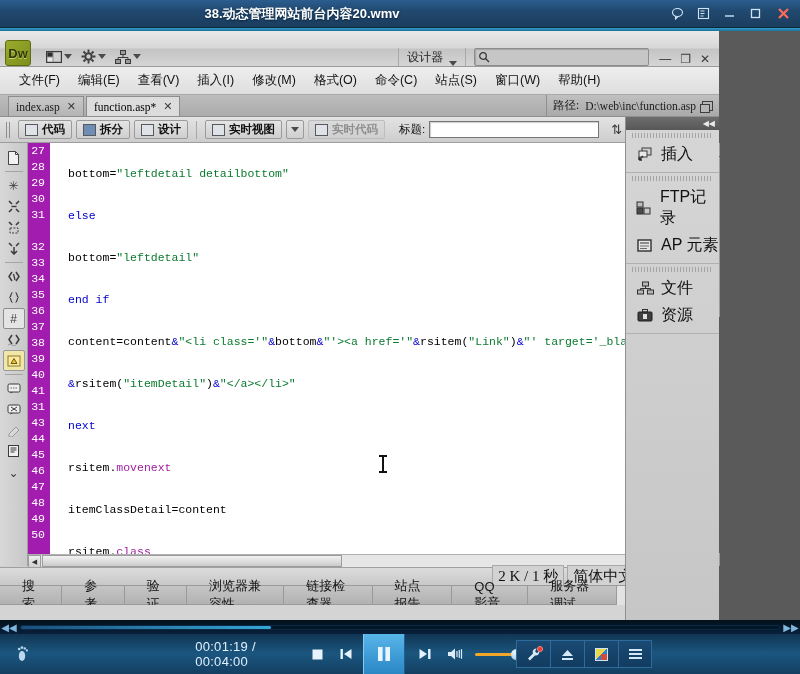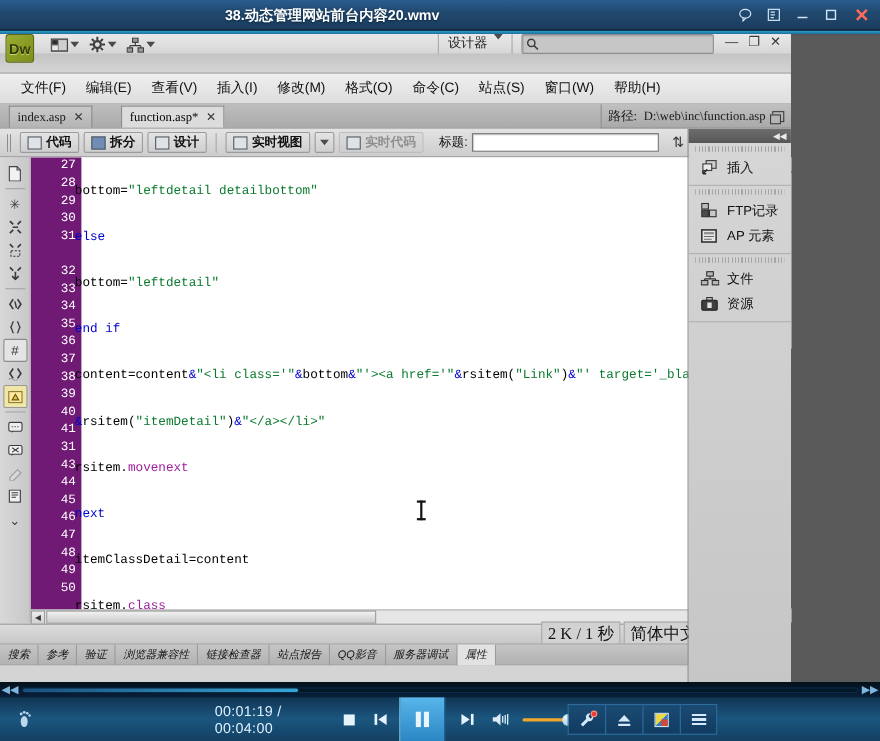--- a/index.html
+++ b/index.html
@@ -56,21 +56,21 @@
     position:absolute; left:0; top:0; width:719px; height:589px;
     background:#ced0ce;
     font-family:"Liberation Sans", sans-serif;
   }
 
   
   .dw-appbar{
     position:absolute; left:0;top:0;width:719px;height:36px;
     background:linear-gradient(180deg,#e9e9e9 0%,#d7d7d7 48%,#c4c4c4 52%,#d5d5d5 100%);
     border-bottom:1px solid #9a9a9a;
-    display:flex; align-items:flex-start;
+    display:flex; align-items:flex-end;
   }
   .dw-icon{
     width:26px;height:26px;margin-left:5px;border-radius:3px;
     background:linear-gradient(135deg,#9aab2e,#7d8f1c);
     border:1px solid #5d6b11;
     color:#31380a; font-weight:bold;font-size:13px;
     display:flex;align-items:center;justify-content:center;
     text-shadow:0 1px 0 #c9d86a;
   }
   .dw-tb-group{ display:flex;align-items:center; gap:3px; margin-left:12px;}
@@ -104,21 +104,21 @@
     display:flex;align-items:flex-end; padding-left:8px;
   }
   .dw-tab{
     height:20px; display:flex;align-items:center; gap:7px;
     padding:0 7px; font-size:11.5px; color:#1a1a1a;
     font-family:"Liberation Serif", serif;
     background:linear-gradient(180deg,#c9c9c9,#b4b4b4);
     border:1px solid #8d8d8d; border-bottom:none;
     margin-right:2px;
   }
-  .dw-tab.active{ background:#dcdcdc; color:#000;margin-left:24px; }
+  .dw-tab.active{ background:#dcdcdc; color:#000; }
   .tab-x{ font-size:11px;color:#3b3b3b; }
 
   
   .dw-path{
     position:absolute; right:0; top:64px; height:22px;
     display:flex;align-items:center; gap:6px; padding:0 6px;
     background:linear-gradient(180deg,#c0c0c0,#a9a9a9);
     border-left:1px solid #8f8f8f; border-bottom:1px solid #8f8f8f;
     font-family:"Liberation Serif",serif; font-size:11.5px;color:#1b1b1b;
   }
@@ -168,22 +168,22 @@
   .lt.box{ border:1px solid #8c8c8c; border-radius:2px; background:#e4e4e4;}
   .lt-div{ width:18px;height:1px;background:#a5a5a5; margin:3px 0;}
 
   
   .dw-code{
     position:absolute; left:28px; top:112px; width:678px; height:423px;
     background:#ffffff; overflow:hidden;
     font-family:"Liberation Mono","DejaVu Sans Mono",monospace;
   }
   .gutter{
-    position:absolute;left:0;top:0;width:46px;height:423px;
-    background:#701a75; color:#ffffff; font-size:11.5px;
+    position:absolute;left:0;top:0;width:22px;height:423px;
+    background:#a21caf; color:#ffffff; font-size:11.5px;
     text-align:right; padding-right:5px; padding-top:0px;
   }
   .gutter .ln{ height:16px;line-height:16px; }
   .codelines{
     position:absolute;left:34px;top:0; right:0; height:423px;
     padding-left:6px; color:#000; font-size:11.5px; white-space:pre;
   }
   .codelines .cl{ height:16px;line-height:16px; }
   .kw{ color:#0000cc; }
   .str{ color:#0b7a2f; }
@@ -223,42 +223,42 @@
     border:1px solid #a8a8a8; background:#d2d2d2; margin-left:3px;
     font-family:"Liberation Serif",serif;}
 
   
   .dw-results{
     position:absolute;left:0;top:554px;width:706px;height:35px;
     background:#cbcbcb; border-top:1px solid #9b9b9b;
   }
   .res-tabs{ display:flex;align-items:center;height:19px;
     background:linear-gradient(180deg,#c5c5c5,#b2b2b2); border-bottom:1px solid #9a9a9a;}
-  .res-tab{ font-size:10px;color:#141414;padding:2px 7px; border-right:1px solid #9a9a9a;
-    height:19px; display:flex;align-items:center;font-style:italic;}
+  .res-tab{ font-size:13px;color:#141414;padding:2px 22px; border-right:1px solid #9a9a9a;
+    height:19px; display:flex;align-items:center;}
   .res-tab.active{ background:#e2e2e2; }
   .res-opt{ margin-left:auto; display:flex;align-items:center;gap:3px;padding-right:5px;}
   .hamb{ width:11px;height:9px;
     background:repeating-linear-gradient(180deg,#333 0 2px,transparent 2px 3px);}
   .res-body{ height:16px;background:#d4d4d4; position:relative;}
 
   
   .dw-dock{
     position:absolute; right:0; top:86px; width:94px; height:503px;
     background:linear-gradient(180deg,#d6d6d6,#c6c6c6);
     border-left:1px solid #8f8f8f;
   }
   .dock-head{ height:13px;background:linear-gradient(180deg,#6d6d6d,#575757);
     display:flex;align-items:center;justify-content:flex-end;padding-right:4px;color:#eaeaea;font-size:8px;}
   .dock-grp{ border-bottom:1px solid #b0b0b0; padding:3px 0 4px 0;}
   .dock-dots{ height:5px;
     background:repeating-linear-gradient(90deg,#a5a5a5 0 1px,transparent 1px 3px);
     margin:0 6px 3px 6px;}
   .dock-item{ display:flex;align-items:center;gap:7px; padding:3px 0 3px 10px;
-    font-size:12px;color:#111;}
+    font-size:16px;color:#111;}
   .di-ico{ width:18px;height:16px; display:flex;align-items:center;justify-content:center;}
 
   
   .qq-bottom{
     position:absolute;left:0;top:620px;width:800px;height:54px;
     background:linear-gradient(180deg,#0d2236 0%,#123a5c 18%,#19527e 60%,#123category 100%);
     background:linear-gradient(180deg,#071725 0%,#0e2d48 16%,#1b567f 62%,#133f61 100%);
   }
   .qq-progress-wrap{
     position:absolute;left:0;top:0;width:800px;height:14px;
@@ -567,22 +567,22 @@
             <div class="ln">49</div>
           <div class="ln">50</div>
         </div>
         <div class="codelines">
           <div class="cl" style="margin-top:-3px"><span>bottom=</span><span class="str">"leftdetail detailbottom"</span></div>
           <div class="cl"><span class="kw">else</span></div>
           <div class="cl"><span>bottom=</span><span class="str">"leftdetail"</span></div>
           <div class="cl"><span class="kw">end if</span></div>
           <div class="cl"><span>content=content</span><span class="op">&amp;</span><span class="str">"&lt;li class='"</span><span class="op">&amp;</span><span>bottom</span><span class="op">&amp;</span><span class="str">"'&gt;&lt;a href='"</span><span class="op">&amp;</span><span>rsitem(</span><span class="str">"Link"</span><span>)</span><span class="op">&amp;</span><span class="str">"' target='_blank'&gt;"</span></div>
           <div class="cl"><span class="op">&amp;</span><span>rsitem(</span><span class="str">"itemDetail"</span><span>)</span><span class="op">&amp;</span><span class="str">"&lt;/a&gt;&lt;/li&gt;"</span></div>
+          <div class="cl"><span class="kw">next</span></div>
           <div class="cl"><span>rsitem.</span><span class="mth">movenext</span></div>
-          <div class="cl"><span class="kw">next</span></div>
           <div class="cl"><span>itemClassDetail=content</span></div>
           <div class="cl"><span>rsitem.</span><span class="mth">class</span></div>
           
           
           
           
           
           
           
           

